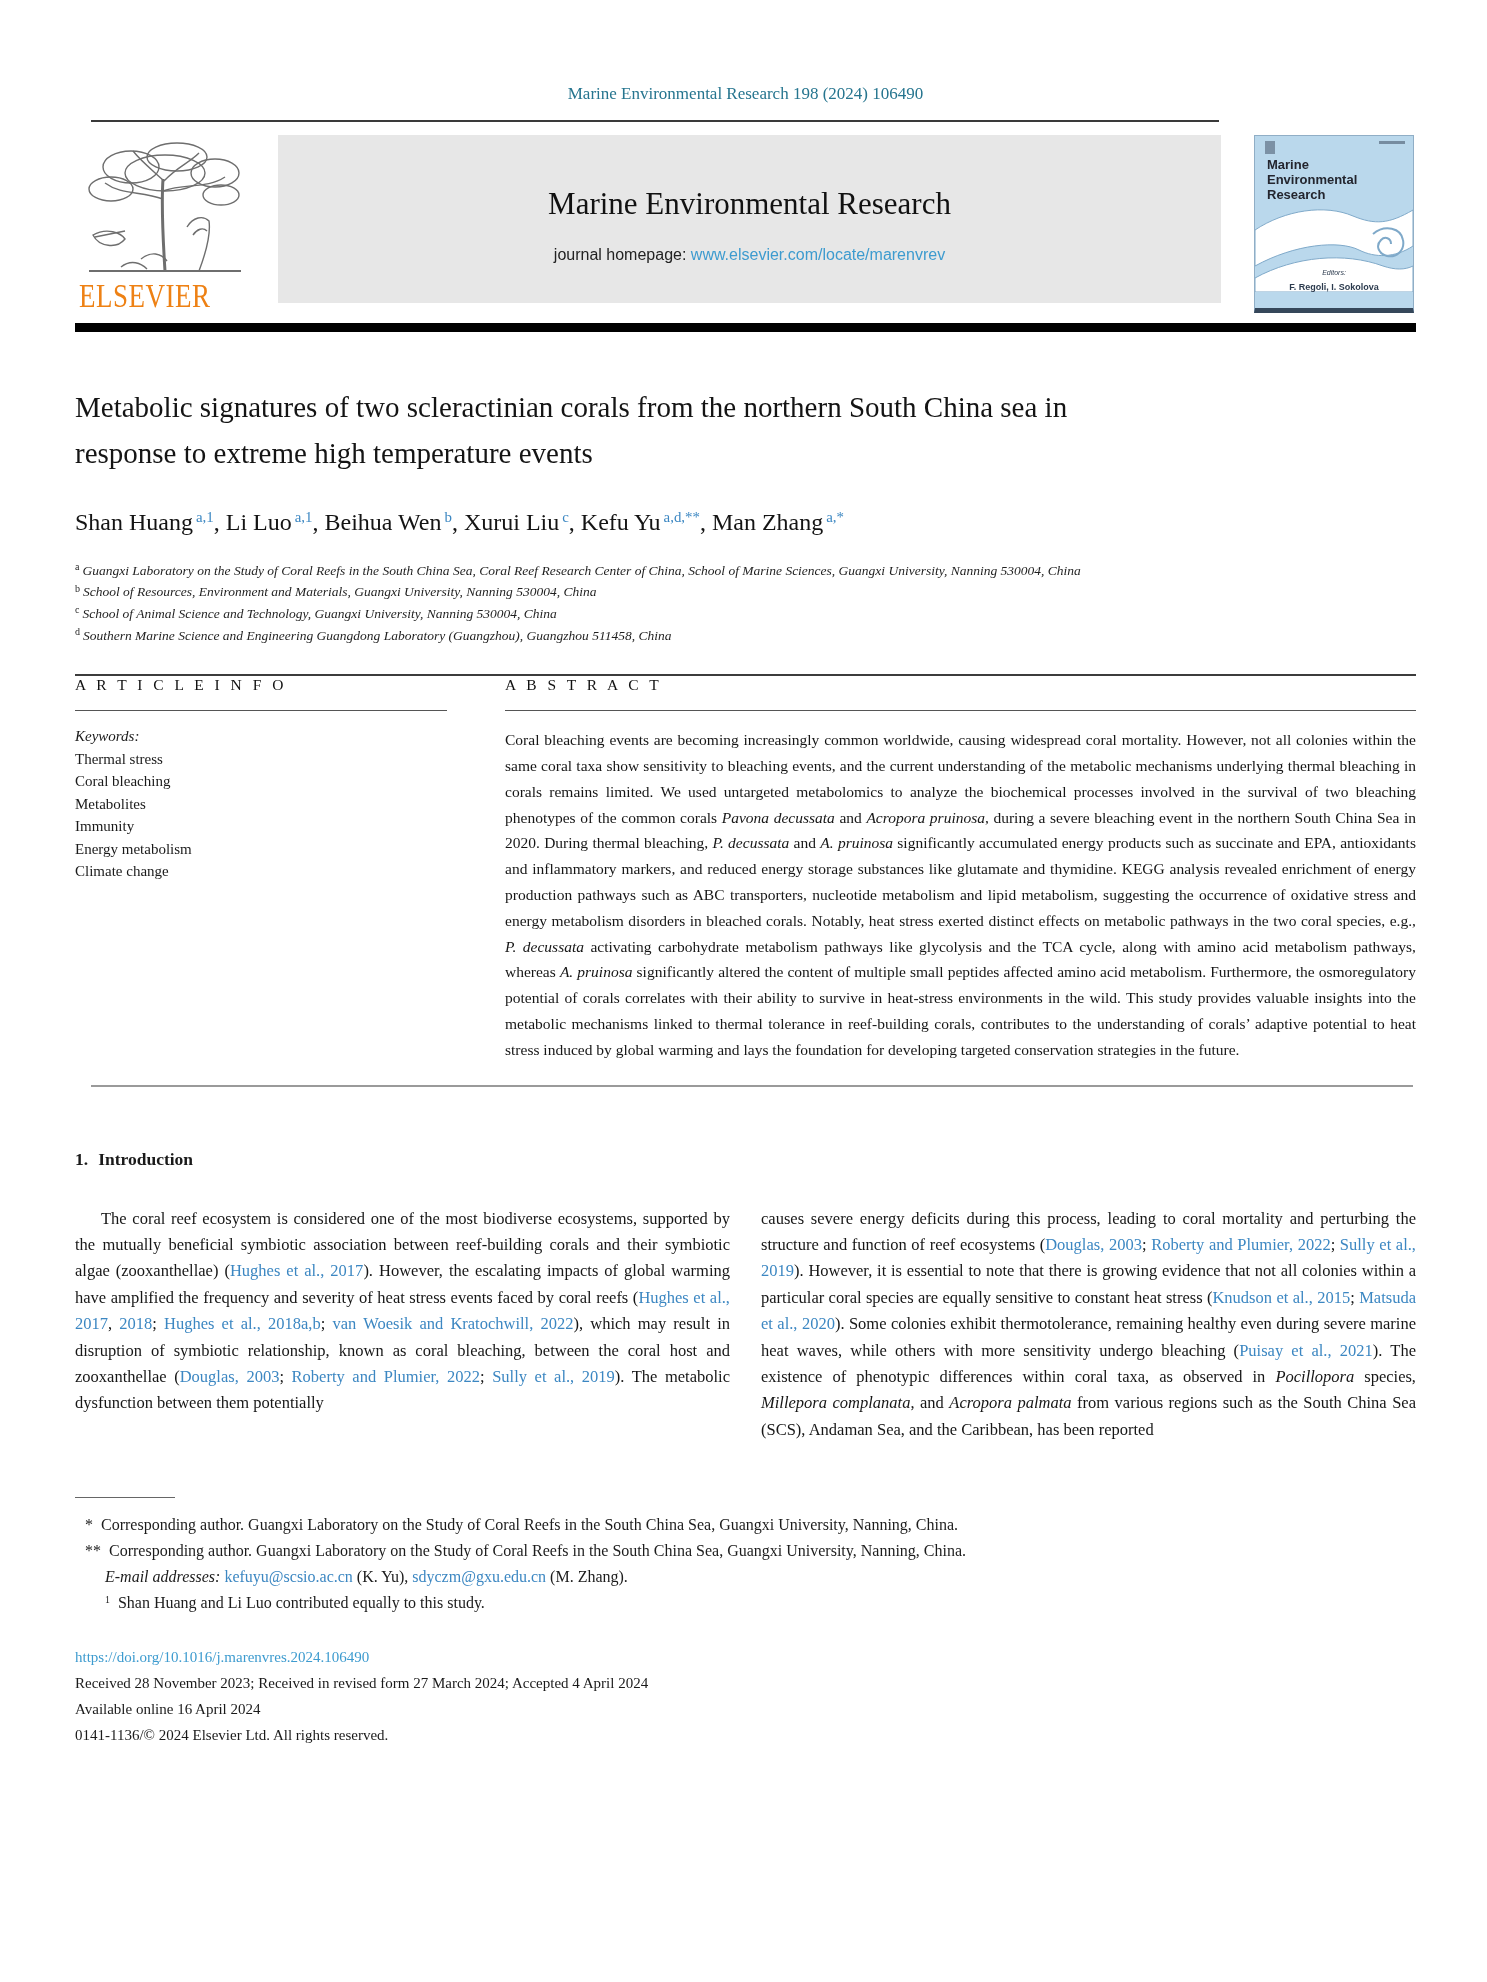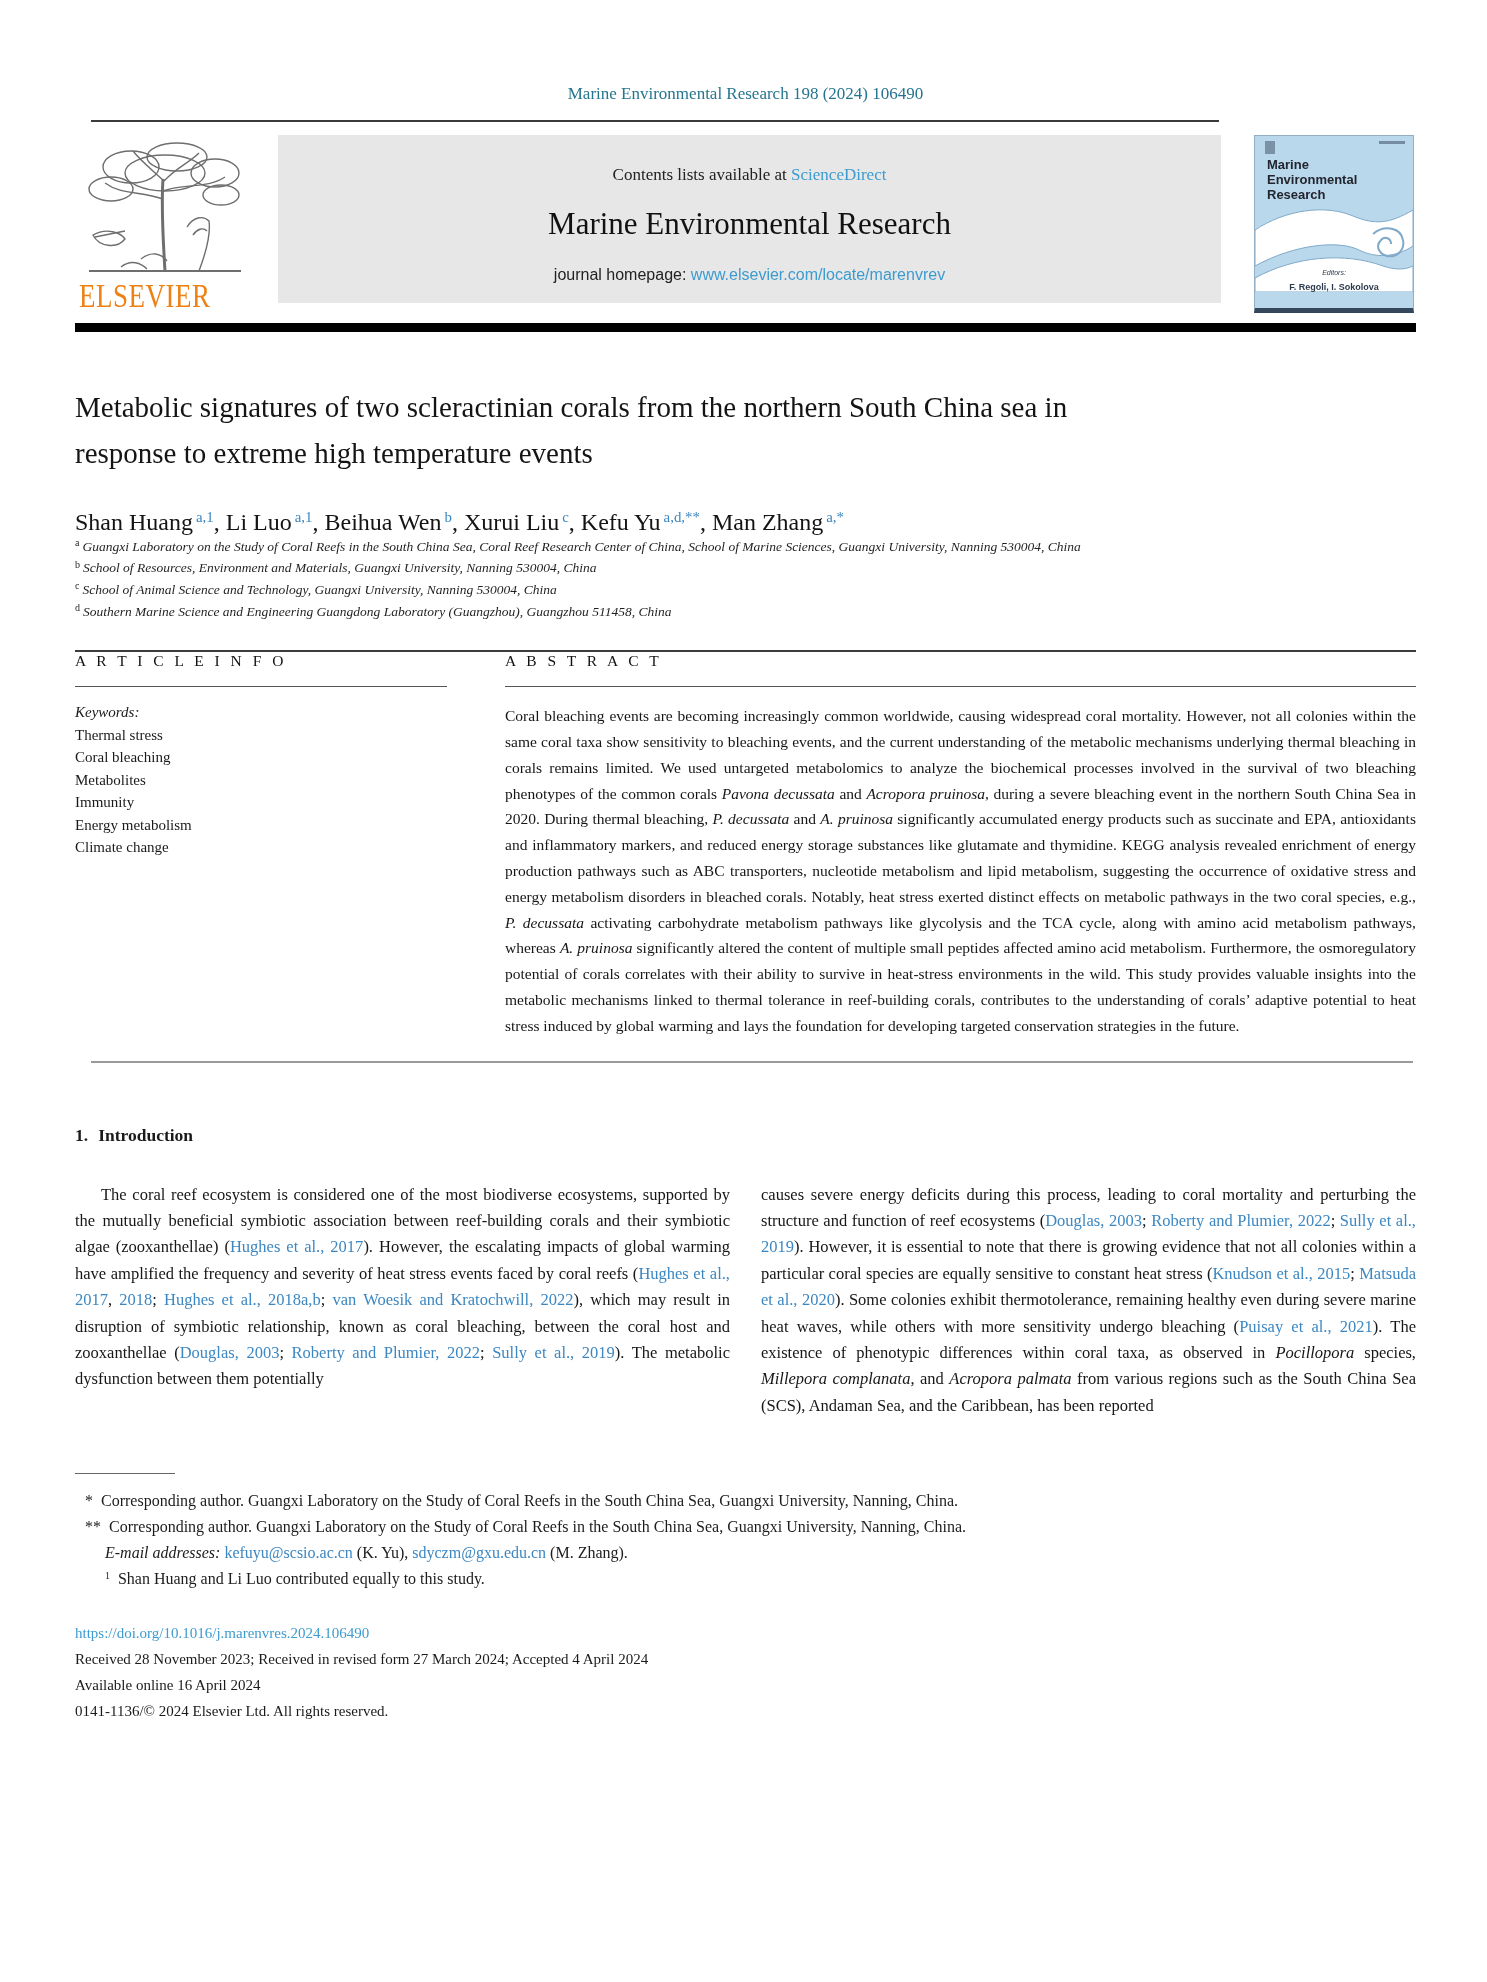--- a/index.html
+++ b/index.html
@@ -45,21 +45,21 @@
   .cover-editors .ed-names { font-size:9px; font-weight:bold; }
   .cover svg.wave { position:absolute; left:0; top:46px; }
 
   .black-bar { margin-top:10px; width:1341px; height:9px; background:#000; }
 
   
   .article-title { margin-top:52px; font-size:29px; line-height:1.6; max-width:1010px; color:#141414; }
   .authors-line { margin-top:32px; font-size:24px; color:#141414; }
   .rt-sup { color:#3c87c2; font-size:62%; position:relative; top:-0.55em; margin-left:3px; }
   .rt-supk { font-size:62%; position:relative; top:-0.55em; margin-right:4px; }
-  .affiliations { font-size:13.5px; font-style:italic; line-height:1.6; color:#1f1f1f; }
+  .affiliations { margin-top:24px; font-size:13.5px; font-style:italic; line-height:1.6; color:#1f1f1f; }
   .aff-sup { font-style:normal; font-size:10px; position:relative; top:-0.45em; margin-right:3px; }
 
   .info-rule { margin-top:28px; border-top:2px solid #3c3c3c; width:1341px; }
 
   
   .info-grid { display:flex; }
   .info-left { width:372px; flex:none; }
   .info-right { margin-left:58px; flex:1; }
   .section-heading { font-size:15.5px; letter-spacing:3.5px; color:#111; }
   .heading-rule { margin-top:16px; border-top:1.5px solid #555; }
@@ -121,23 +121,20 @@
             <path d="M112 96 C116 90 122 88 126 92"></path>
             <path d="M60 120 C70 112 80 114 86 122"></path>
             <path d="M8 132 L160 132" stroke-width="2"></path>
             <path d="M40 128 C50 120 60 124 66 130"></path>
           </g>
         </svg>
         <div class="elsevier-wordmark">ELSEVIER</div>
       </div>
 
       <div class="banner">
-        <div class="contents-line">
-          <span>Contents lists available at </span><span class="link-blue">ScienceDirect</span>
-        </div>
         <div class="banner-journal">Marine Environmental Research</div>
         <div class="homepage-line">
           <span>journal homepage: </span><span class="link-blue">www.elsevier.com/locate/marenvrev</span>
         </div>
       </div>
 
       <div class="cover">
         <div class="cover-mark"></div>
         <div class="cover-issn"></div>
         <div class="cover-title">Marine

